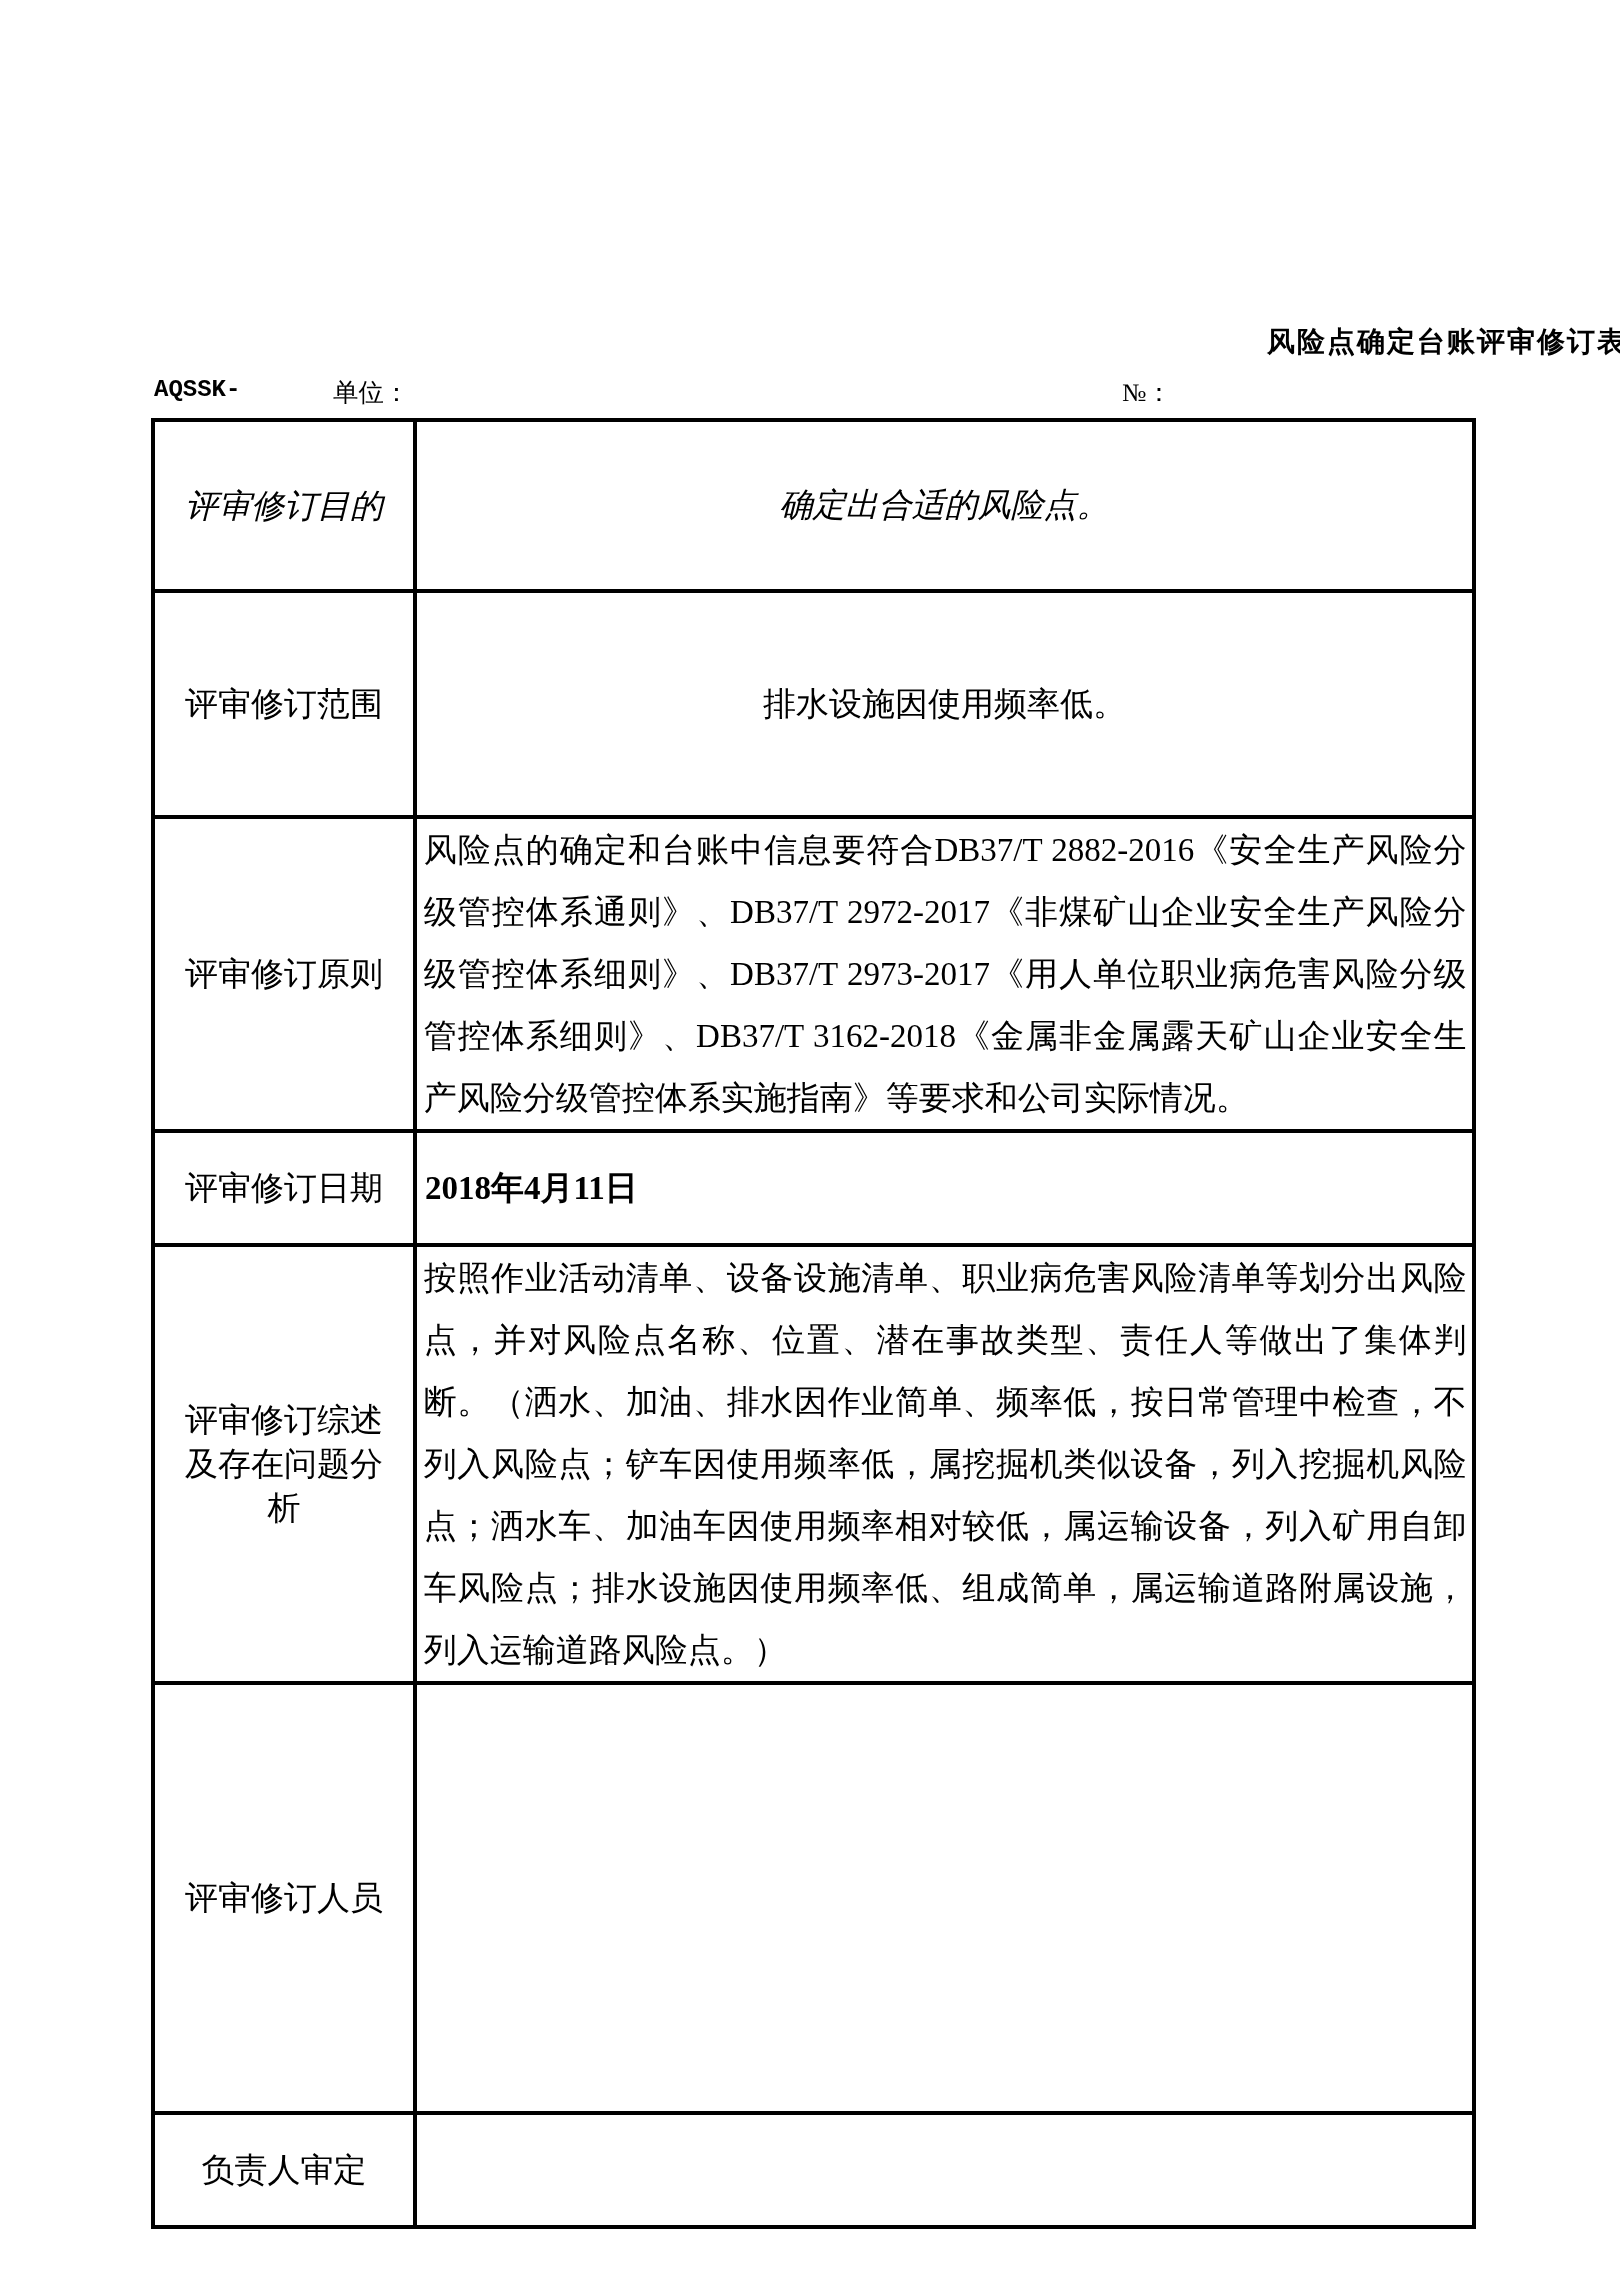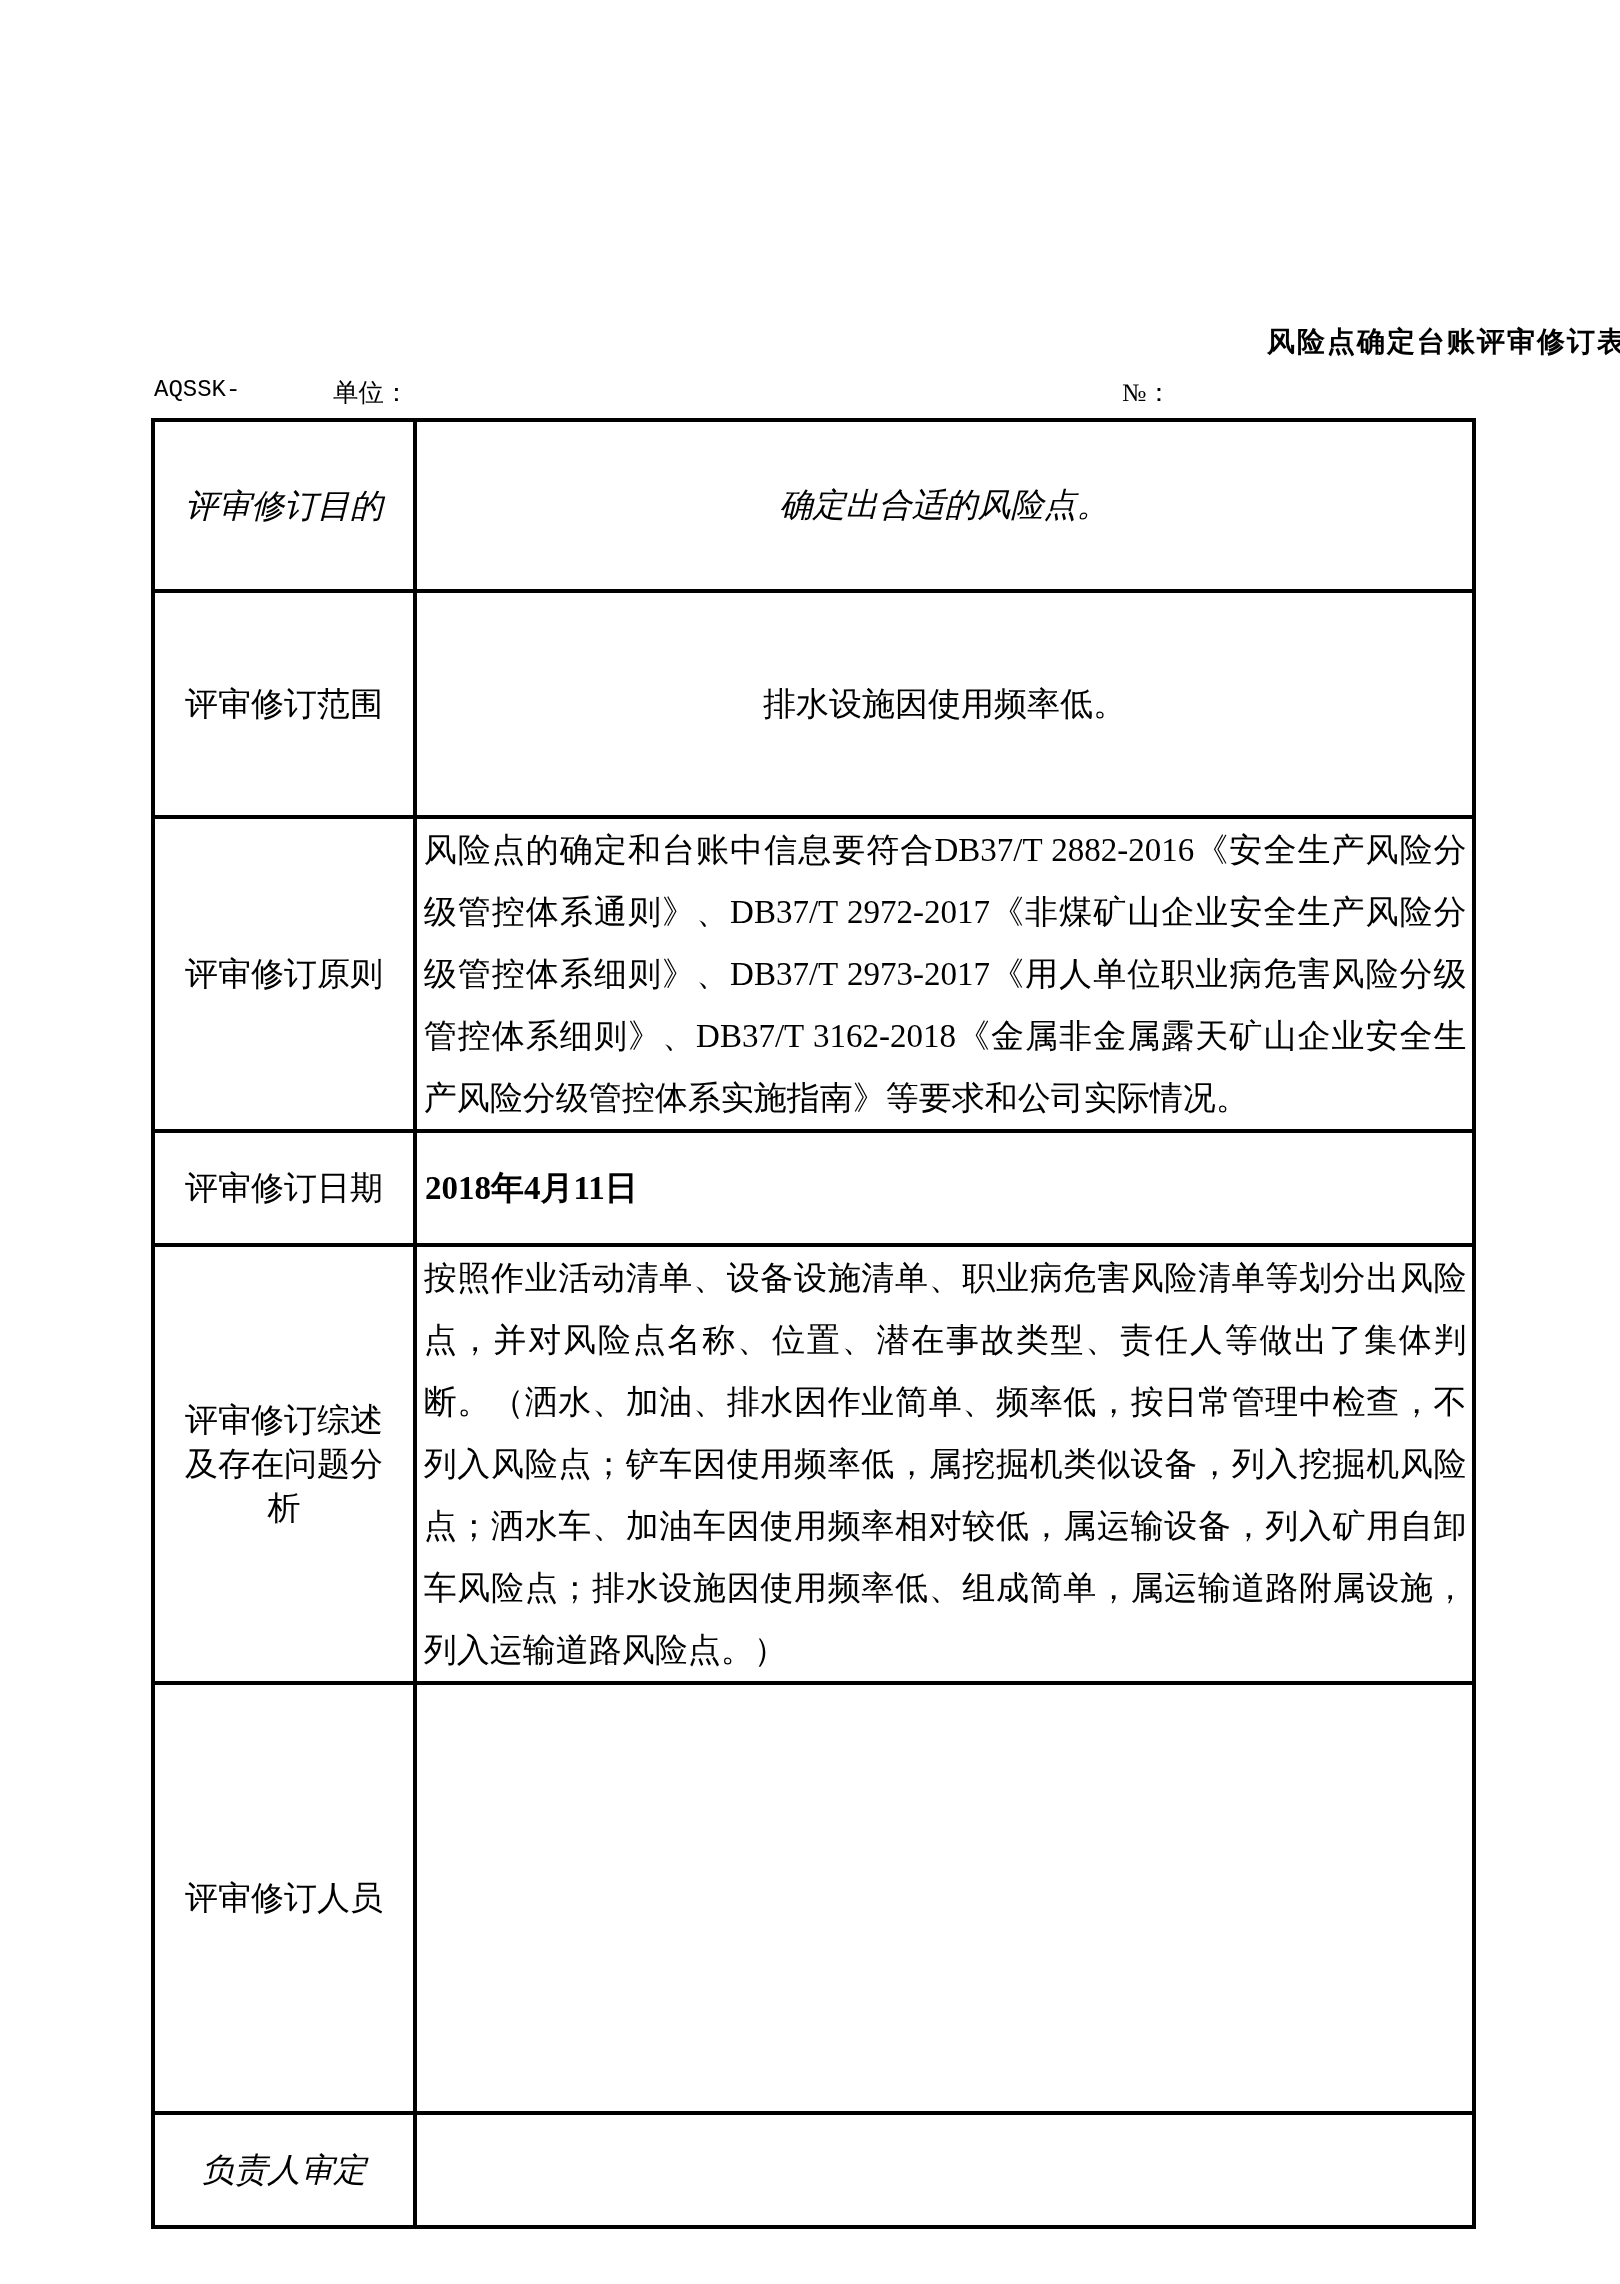--- a/index.html
+++ b/index.html
@@ -10,21 +10,21 @@
     color:#000;
   }
   .doc-title {
     position:absolute; top:323px; left:6px; width:100%;
     text-align:right; font-size:28px; font-weight:bold; letter-spacing:2px;
   }
   .meta-line {
     position:absolute; top:376px; left:0; width:100%; height:33px;
     font-size:25.4px;
   }
-  .meta-code   { position:absolute; left:154px;  top:0; font-family:"Liberation Mono","DejaVu Sans Mono",monospace; font-size:24px; }
+  .meta-code   { position:absolute; left:154px;  top:0; font-family:"Liberation Mono","DejaVu Sans Mono",monospace; font-size:24px;font-weight:bold; }
   .meta-unit   { position:absolute; left:333px;  top:0; }
   .meta-number { position:absolute; left:1122px; top:0; }
   table.review-table {
     position:absolute; left:151px; top:418px; width:1320px;
     border-collapse:collapse; table-layout:fixed;
   }
   .review-table td {
     border:4px solid #000;
     font-size:33px;
     vertical-align:middle;
@@ -43,21 +43,21 @@
     line-height:62px;
     padding:0 5.4px 0 6.7px;
   }
   td.content.center { text-align:left;font-weight:bold; }
   tr.r1 { height:171px;font-style:italic; }
   tr.r2 { height:226px; }
   tr.r3 { height:233px; }
   tr.r4 { height:114px; }
   tr.r5 { height:378px; }
   tr.r6 { height:430px; }
-  tr.r7 { height:114px;font-style:italic; }
+  tr.r7 { height:114px; }
 </style>
 </head>
 <body>
 
 <div class="doc-title">风险点确定台账评审修订表</div>
 
 <div class="meta-line">
   <span class="meta-code">AQSSK-</span>
   <span class="meta-unit">单位：</span>
   <span class="meta-number">№：</span>

